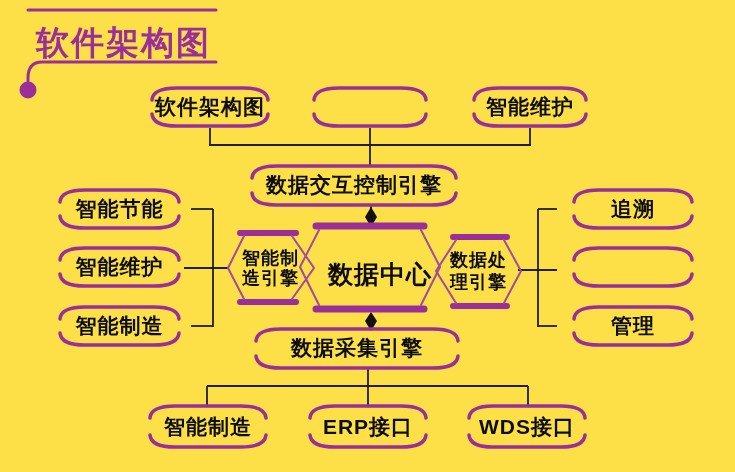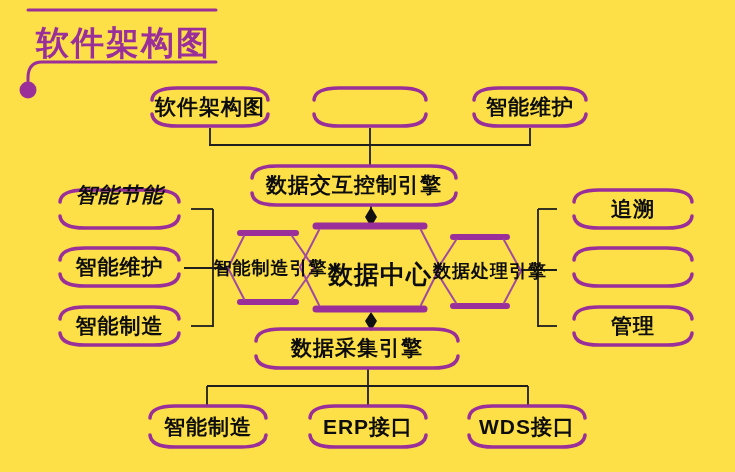--- a/index.html
+++ b/index.html
@@ -10,21 +10,21 @@
   .stage svg{position:absolute;left:0;top:0;}
   .page-title{
     position:absolute;left:36px;top:21px;width:200px;
     font-size:33px;font-weight:700;color:#9A2F9A;letter-spacing:2px;white-space:nowrap;
   }
   .label{
     position:absolute;display:flex;align-items:center;justify-content:center;
     text-align:center;font-weight:700;color:#0D0D0D;font-size:21px;letter-spacing:1px;
     line-height:1.1;white-space:nowrap;
   }
-  .label.two-line{flex-direction:row;font-size:18px;line-height:20px;letter-spacing:1px;}
+  .label.two-line{flex-direction:column;font-size:18px;line-height:20px;letter-spacing:1px;}
   .label.center-big{font-size:25px;letter-spacing:1px;}
 </style>
 </head>
 <body>
 
 <div class="stage">
 
   <svg width="735" height="472" viewBox="0 0 735 472">
 
     <g stroke="#9A2F9A" fill="none" stroke-width="3" stroke-linecap="round">
@@ -149,21 +149,21 @@
     </g>
   </svg>
 
   <div class="page-title">软件架构图</div>
 
   <div class="label" style="left:150px;top:85px;width:120px;height:44px;">软件架构图</div>
   <div class="label" style="left:472px;top:85px;width:116px;height:44px;">智能维护</div>
 
   <div class="label" style="left:250px;top:163px;width:208px;height:44px;">数据交互控制引擎</div>
 
-  <div class="label" style="left:58px;top:173px;width:123px;height:44px;font-style:italic;">智能节能</div>
+  <div class="label" style="left:58px;top:187px;width:123px;height:44px;">智能节能</div>
   <div class="label" style="left:58px;top:245px;width:123px;height:44px;">智能维护</div>
   <div class="label" style="left:58px;top:304px;width:123px;height:44px;">智能制造</div>
 
   <div class="label two-line" style="left:224px;top:247px;width:93px;height:42px;">
     <span>智能制</span>
     <span>造引擎</span>
   </div>
 
   <div class="label center-big" style="left:320px;top:251px;width:120px;height:32px;margin-top:8px;">数据中心</div>
 

